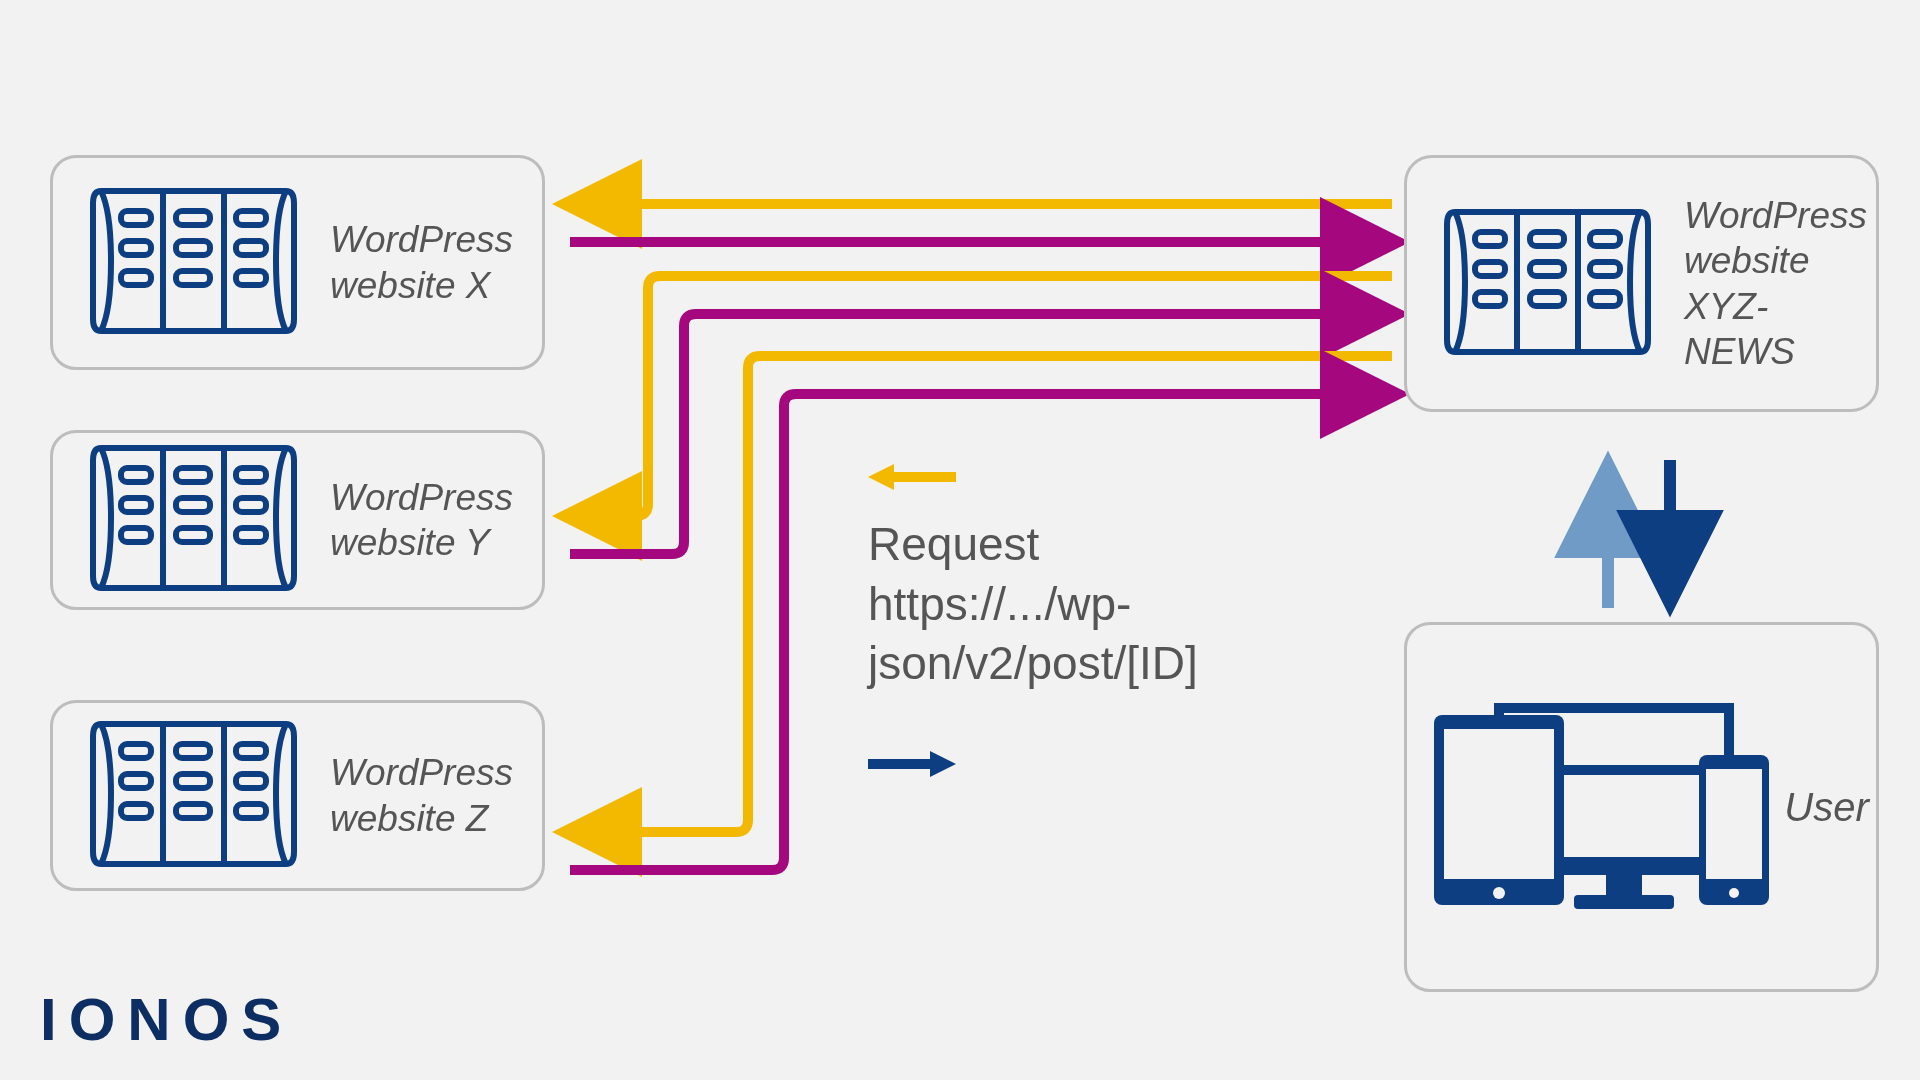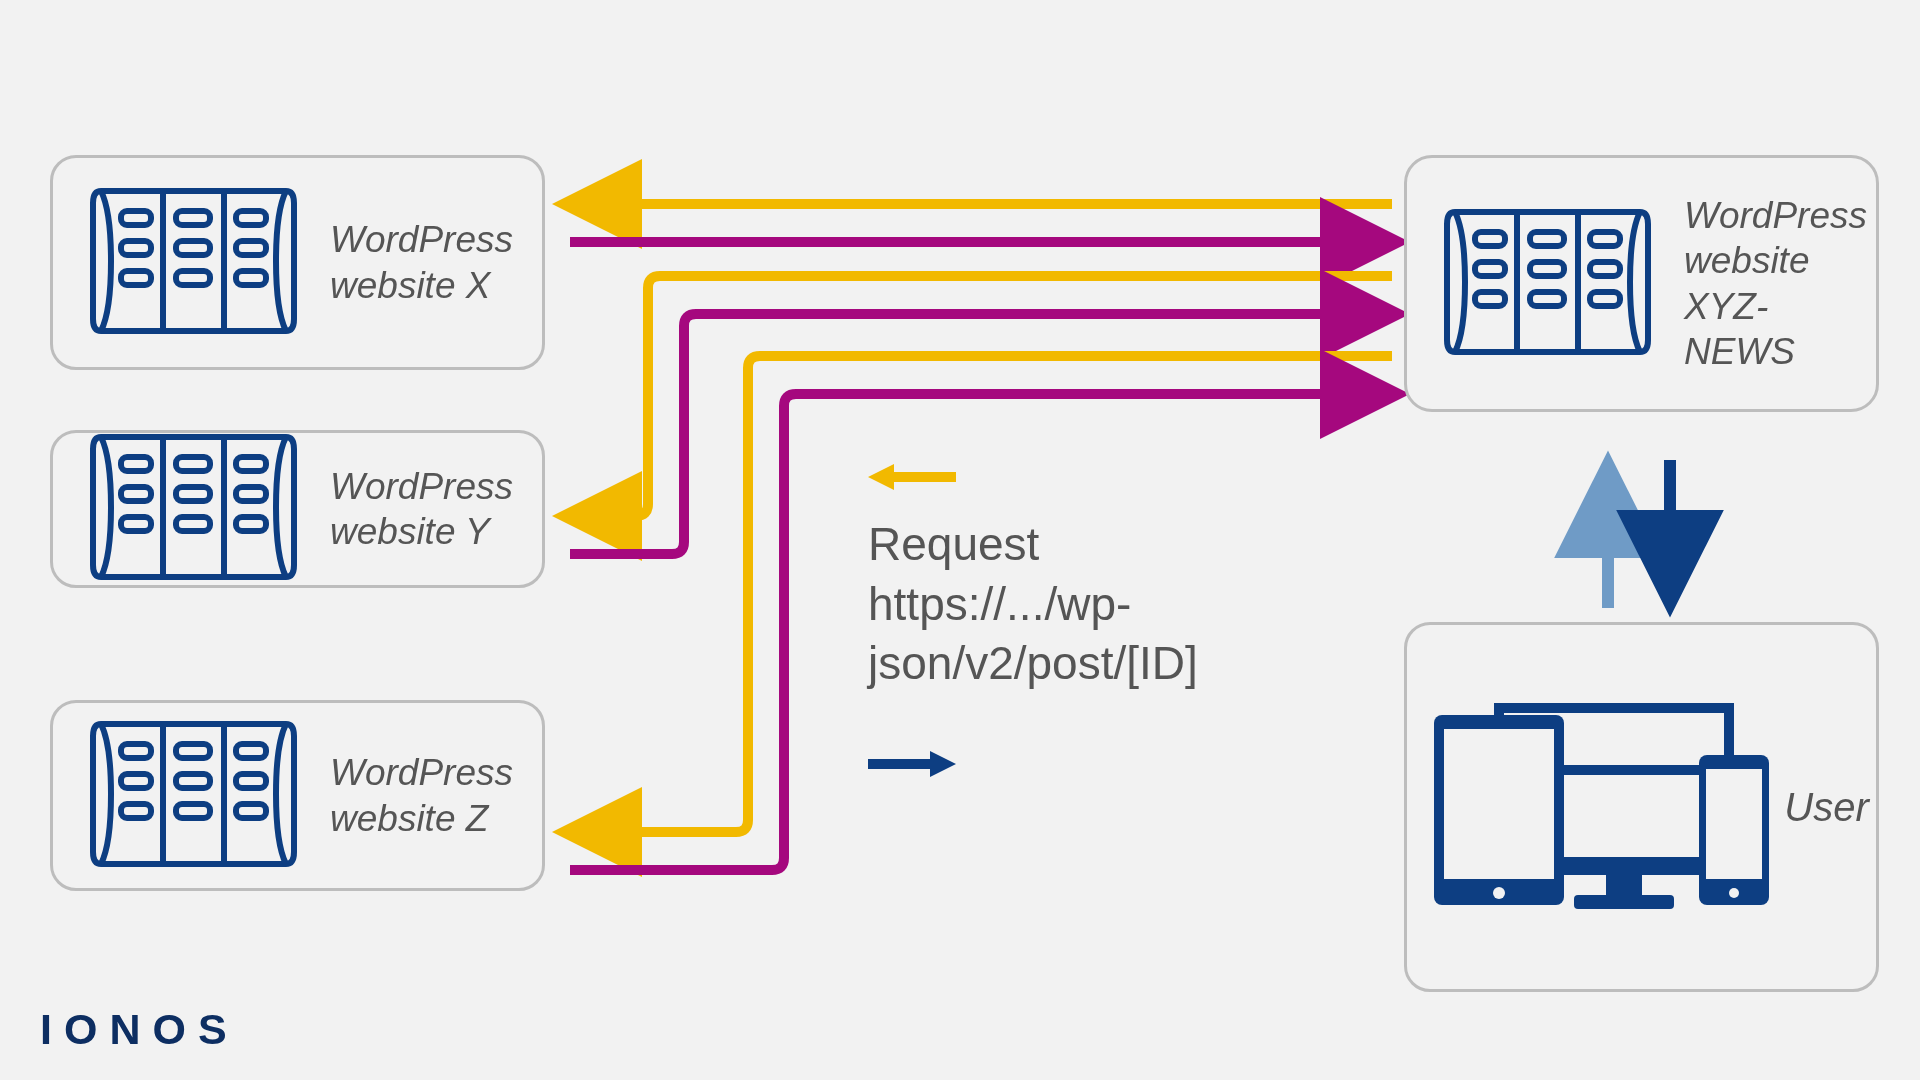--- a/index.html
+++ b/index.html
@@ -3,21 +3,21 @@
 <meta charset="utf-8">
 <style>
   html,body{margin:0;padding:0;width:1920px;height:1080px;background:#f2f2f2;font-family:"Segoe UI",Arial,sans-serif;}
   .canvas{position:relative;width:1920px;height:1080px;}
   .svg-layer{position:absolute;inset:0;pointer-events:none;}
   .title{position:absolute;left:0;right:0;top:40px;text-align:center;font-size:64px;font-weight:600;color:#4a4a4a;letter-spacing:-1px;}
   .box{position:absolute;background:#f2f2f2;border:3px solid #bdbdbd;border-radius:26px;box-sizing:border-box;}
   .box .inner{display:flex;align-items:center;height:100%;gap:24px;padding:0 28px;font-style:italic;}
   .box .label{color:#555;font-size:37px;line-height:1.22;}
   .server svg{flex:0 0 auto;}
-  .ionos{position:absolute;left:40px;bottom:26px;font-size:43px;font-weight:700;letter-spacing:12px;color:#0d2e62;font-family:"Arial Black",Arial,sans-serif;}
+  .ionos{position:absolute;left:40px;bottom:26px;font-size:60px;font-weight:700;letter-spacing:12px;color:#0d2e62;font-family:"Arial Black",Arial,sans-serif;}
   .legend{position:absolute;color:#555;font-size:46px;line-height:1.3;}
   .legend .row{margin-bottom:38px;}
   .legend .arrow{display:block;margin-bottom:10px;}
   .legend .txt{display:block;white-space:pre-line;}
   .user-label{position:absolute;color:#555;font-size:40px;}
 </style>
 </head>
 <body>
 
 <div class="canvas">
@@ -73,21 +73,21 @@
               <rect x="155" y="90" rx="6" width="30" height="14"></rect>
           </g>
         </svg>
       </span>
       <span class="label">WordPress
 website
 X</span>
     </div>
   </div>
 
-  <div class="box server" style="left:50px;top:430px;width:495px;height:158px;">
+  <div class="box server" style="left:50px;top:430px;width:495px;height:180px;">
     <div class="inner">
       <span>
         <svg width="225" height="160" viewBox="0 0 225 160">
           <g fill="none" stroke="#0d3e82" stroke-width="6">
             <path d="M20 10 Q12 10 12 22 V138 Q12 150 20 150 H205 Q213 150 213 138 V22 Q213 10 205 10 Z"></path>
             <path d="M20 10 Q30 30 30 80 Q30 130 20 150"></path>
             <path d="M205 10 Q195 30 195 80 Q195 130 205 150"></path>
             <line x1="82" y1="10" x2="82" y2="150"></line>
               <line x1="143" y1="10" x2="143" y2="150"></line>
             <rect x="40" y="30" rx="6" width="30" height="14"></rect>

